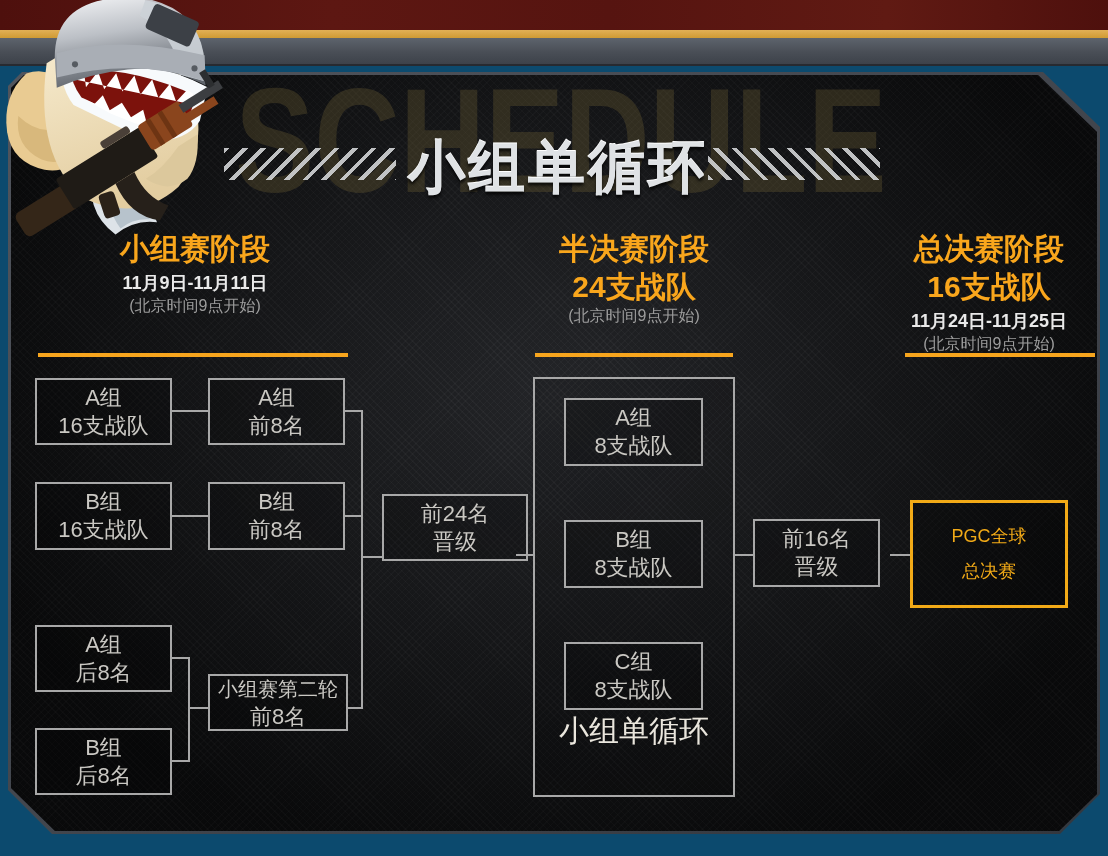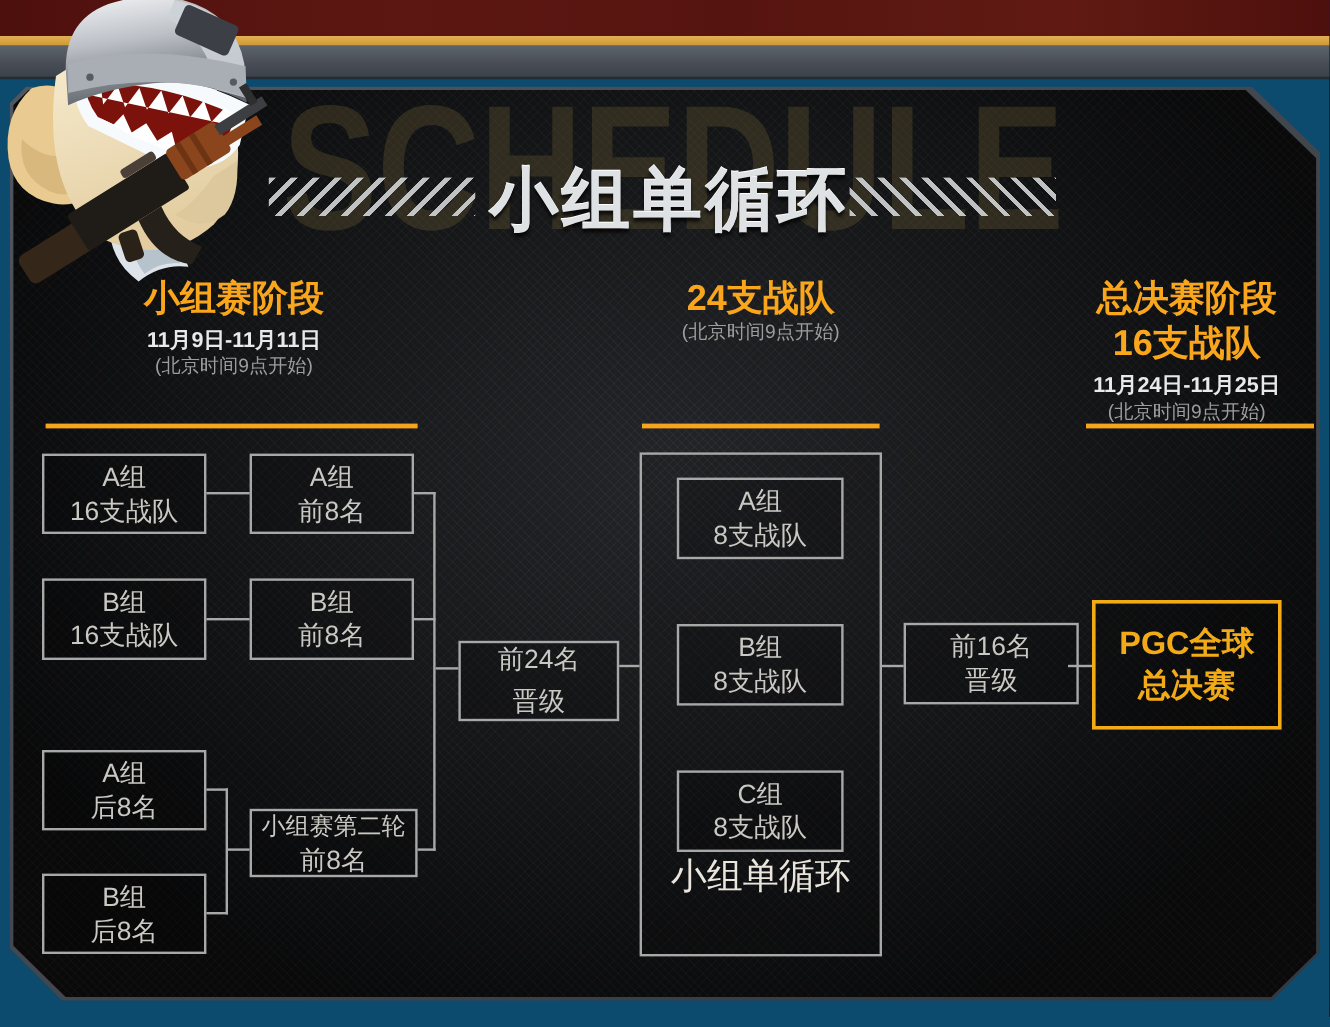--- a/index.html
+++ b/index.html
@@ -59,21 +59,21 @@
   .stage-underline { position:absolute; top:353px; height:4px;
     background:var(--accent-gold,#f7a51d); }
 
   
   .box { position:absolute; border:2px solid var(--box-border,#a8a8a8);
     background:rgba(0,0,0,0.18); color:var(--box-text,#cac8c3);
     display:flex; flex-direction:column; justify-content:center; align-items:center;
     text-align:center; font-size:22px; line-height:28px; }
   .box .small-line { font-size:20px; }
   .box-final { border:3px solid var(--final-gold,#f0a512); background:rgba(0,0,0,0.22);
-    color:var(--final-gold,#f6ad19); font-weight:bold; font-size:27px; line-height:35px; }
+    color:var(--final-gold,#f6ad19); font-weight:normal; font-size:18px; line-height:35px; }
   .group-container { position:absolute; border:2px solid var(--box-border,#a8a8a8);
     background:rgba(0,0,0,0.07); }
   .round-robin { position:absolute; left:533px; top:712px; width:202px; text-align:center;
     font-size:30px; line-height:38px; color:var(--round-robin-text,#eae6dd); }
   .line { position:absolute; background:var(--connector,#a8a8a8); }
 
   
   .mascot { position:absolute; left:-4px; top:-6px; width:238px; height:244px; z-index:10; }
 </style>
 </head>
@@ -97,20 +97,21 @@
     <div class="slashes slashes-right"></div>
 
     <div class="stage-header" style="left:55px;width:280px;">
       <div class="stage-name">小组赛阶段</div>
       <div class="stage-dates">11月9日-11月11日</div>
       <div class="stage-note">(北京时间9点开始)</div>
     </div>
     <div class="stage-underline" style="left:38px;width:310px;"></div>
 
     <div class="stage-header" style="left:494px;width:280px;">
+      <div class="stage-name">半决赛阶段</div>
       <div class="stage-teams">24支战队</div>
       <div class="stage-note">(北京时间9点开始)</div>
     </div>
     <div class="stage-underline" style="left:535px;width:198px;"></div>
 
     <div class="stage-header" style="left:858px;width:262px;">
       <div class="stage-name">总决赛阶段</div>
       <div class="stage-teams">16支战队</div>
       <div class="stage-dates">11月24日-11月25日</div>
       <div class="stage-note">(北京时间9点开始)</div>
@@ -140,41 +141,41 @@
     </div>
     <div class="box" style="left:208px;top:482px;width:137px;height:68px;">
       <span>B组</span>
       <span>前8名</span>
     </div>
     <div class="box" style="left:208px;top:674px;width:140px;height:57px;">
       <span class="small-line">小组赛第二轮</span>
       <span>前8名</span>
     </div>
 
-    <div class="box" style="left:382px;top:534px;width:134px;height:67px;justify-content:space-between;">
+    <div class="box" style="left:382px;top:494px;width:146px;height:67px;">
       <span>前24名</span>
       <span>晋级</span>
     </div>
 
     <div class="group-container" style="left:533px;top:377px;width:202px;height:420px;"></div>
     <div class="box" style="left:564px;top:398px;width:139px;height:68px;">
       <span>A组</span>
       <span>8支战队</span>
     </div>
     <div class="box" style="left:564px;top:520px;width:139px;height:68px;">
       <span>B组</span>
       <span>8支战队</span>
     </div>
     <div class="box" style="left:564px;top:642px;width:139px;height:68px;justify-content:center;">
       <span>C组</span>
       <span>8支战队</span>
     </div>
     <div class="round-robin">小组单循环</div>
 
-    <div class="box" style="left:753px;top:519px;width:146px;height:68px;">
+    <div class="box" style="left:753px;top:519px;width:127px;height:68px;">
       <span>前16名</span>
       <span>晋级</span>
     </div>
     <div class="box box-final" style="left:910px;top:500px;width:158px;height:108px;">
       <span>PGC全球</span>
       <span>总决赛</span>
     </div>
 
     <div class="line" style="left:172px;top:410px;width:36px;height:2px;"></div>
     <div class="line" style="left:172px;top:515px;width:36px;height:2px;"></div>

